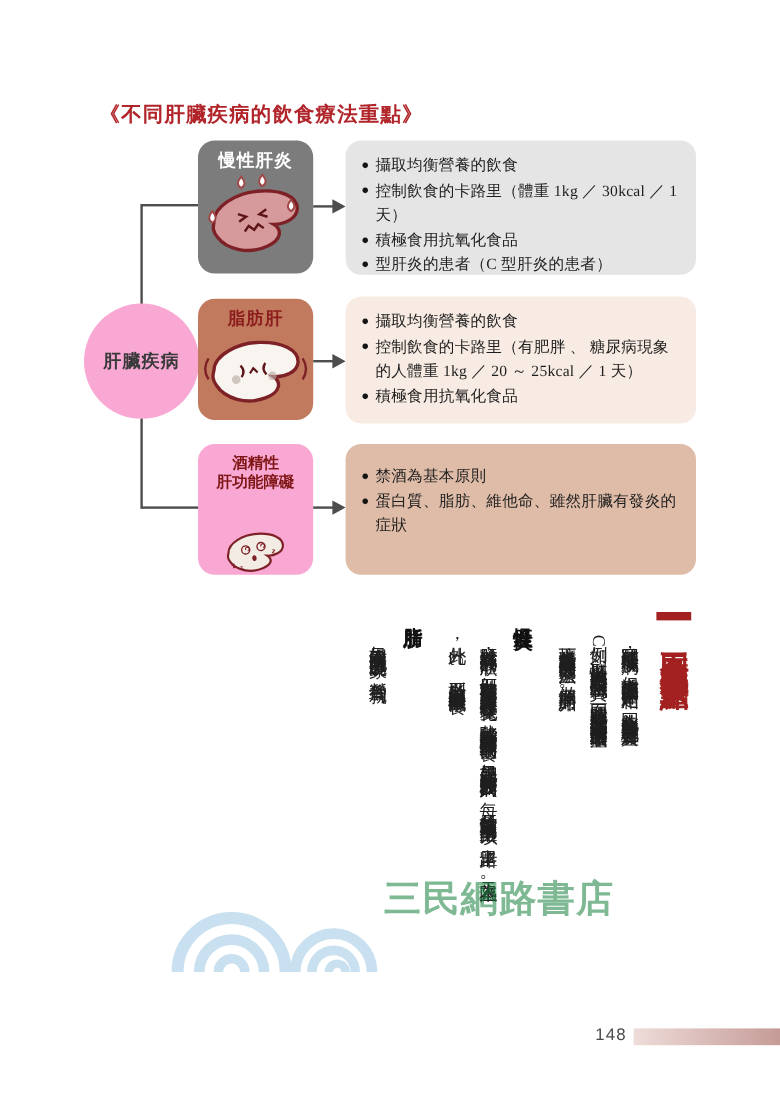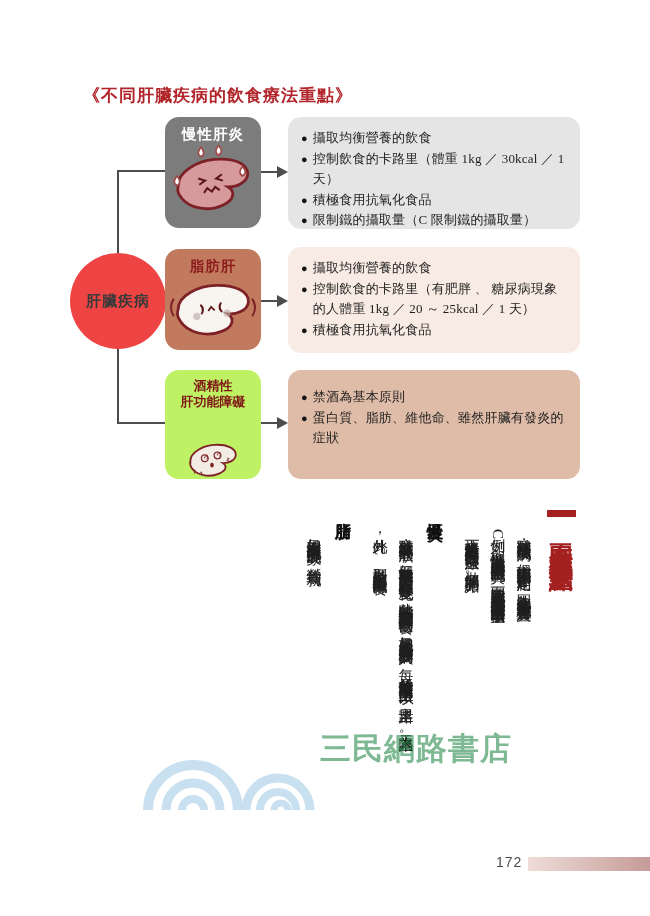--- a/index.html
+++ b/index.html
@@ -19,29 +19,29 @@
 
   .arrow-line{position:absolute;width:19px;height:2px;background:#4d4d4d;left:261px;}
   .arrow-head{position:absolute;width:0;height:0;left:277px;
               border-left:11px solid #4d4d4d;border-top:6px solid transparent;border-bottom:6px solid transparent;}
   #aline1{top:171px}#ahead1{top:166px}
   #aline2{top:300px}#ahead2{top:295px}
   #aline3{top:422px}#ahead3{top:417px}
 
   
   .root-circle{position:absolute;left:70px;top:253px;width:96px;height:96px;border-radius:50%;
-               background:#ef4444;display:flex;align-items:center;justify-content:center;
+               background:#f9a8d4;display:flex;align-items:center;justify-content:center;
                font-size:15px;font-weight:bold;color:#3a3a3a;letter-spacing:1px;}
 
   
   .flow-box{position:absolute;left:165px;width:96px;border-radius:14px;box-sizing:border-box;
             display:flex;flex-direction:column;align-items:center;padding-top:8px;}
   #box1{top:117px;height:111px;background:#7c7c7c;}
   #box2{top:249px;height:101px;background:#c27a5e;}
-  #box3{top:370px;height:109px;background:#bef264;gap:28px;}
+  #box3{top:370px;height:109px;background:#f9a8d4;gap:28px;}
   .box-label{font-size:14.5px;font-weight:bold;letter-spacing:1px;text-align:center;
              line-height:1.25;white-space:pre-line;}
   #box1 .box-label{color:#ffffff;}
   #box2 .box-label{color:#8c1d1d;}
   #box3 .box-label{color:#801717;font-size:13px;letter-spacing:0;}
   .liver-art{margin-top:1px;}
 
   
   .panel{position:absolute;left:288px;width:292px;border-radius:13px;box-sizing:border-box;
          padding:11px 12px 8px 13px;font-family:"Liberation Serif",serif;}
@@ -122,21 +122,21 @@
       <li>
           <span class="dot">●</span>
           <span>控制飲食的卡路里（體重 1kg ／ 30kcal ／ 1 天）</span>
         </li>
       <li>
           <span class="dot">●</span>
           <span>積極食用抗氧化食品</span>
         </li>
       <li>
           <span class="dot">●</span>
-          <span>限制鐵的攝取量（C 限制鐵的攝取量）</span>
+          <span>型肝炎的患者（C 型肝炎的患者）</span>
         </li>
     </ul>
   </div>
 
   <div class="flow-box" id="box2">
     <span class="box-label">脂肪肝</span>
     <svg class="liver-art" width="88" height="66" viewBox="0 0 110 82">
       <g transform="rotate(-6 55 42)">
         <path d="M12,36 C14,20 40,10 62,12 C86,14 102,24 100,37 C98,47 84,51 73,49 C81,56 78,66 63,70 C42,76 20,66 13,52 C9,45 10,41 12,36 Z" fill="#f8f5f1" stroke="#7d2127" stroke-width="3.5"></path>
         <path d="M40,34 q5,6 0,12" fill="none" stroke="#5d1418" stroke-width="2.5"></path>
@@ -219,16 +219,16 @@
         <path d="M28,88 A27,27 0 0 1 82,88" stroke-width="9"></path>
         <path d="M44,88 A11,11 0 0 1 66,88" stroke-width="8"></path>
         <path d="M108,88 A32,32 0 0 1 172,88" stroke-width="9"></path>
         <path d="M122,88 A18,18 0 0 1 158,88" stroke-width="8"></path>
         <path d="M136,88 A7,7 0 0 1 150,88" stroke-width="7"></path>
       </g>
     </svg>
     <span class="wm-text">三民網路書店</span>
   </div>
 
-  <span class="page-number">172</span>
+  <span class="page-number">148</span>
   <div class="footer-bar"></div>
 
 </div>
 
 </body></html>

